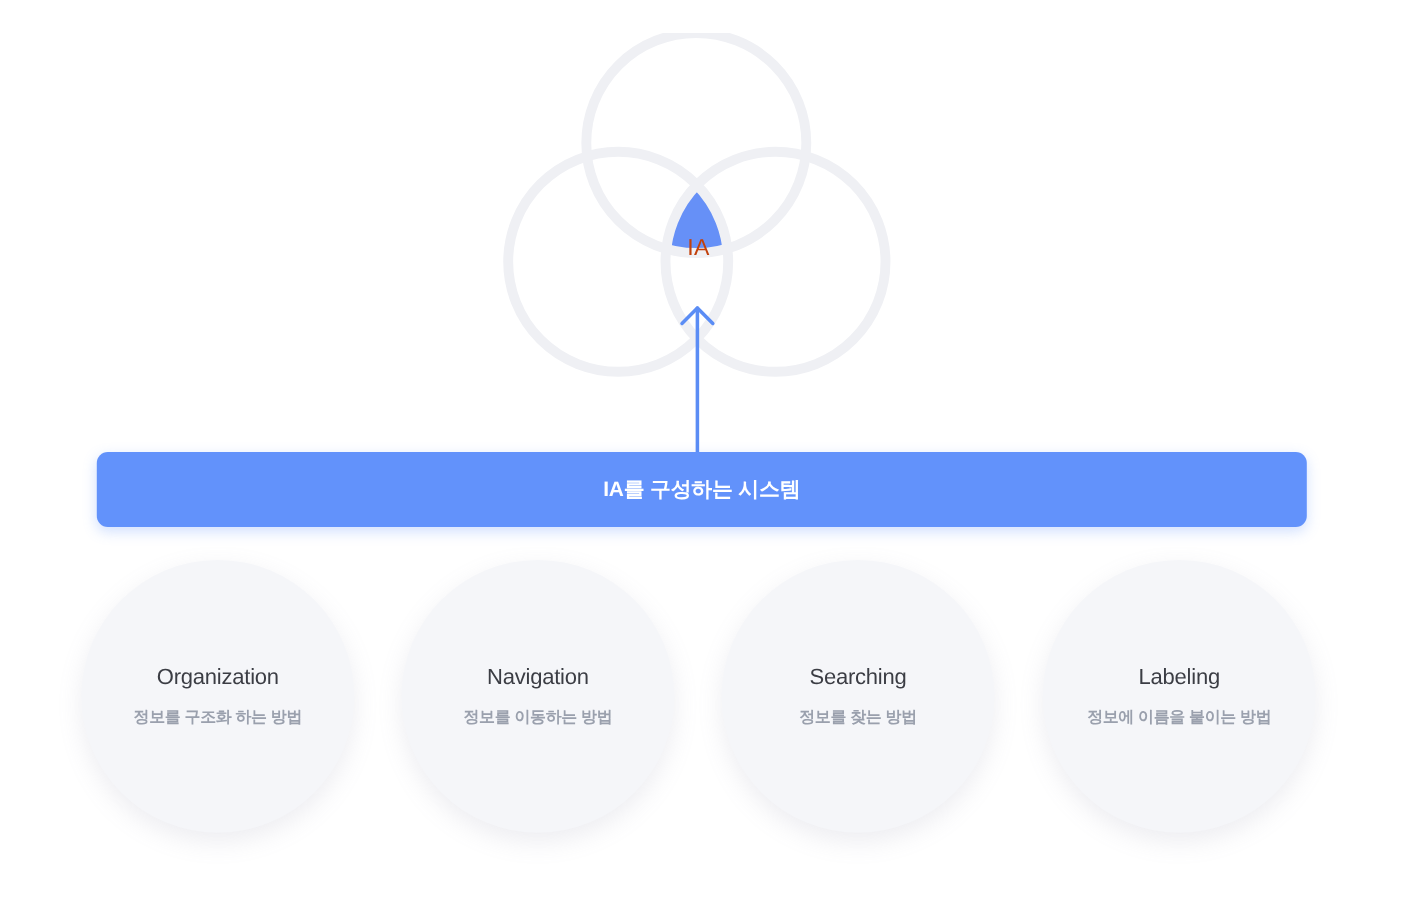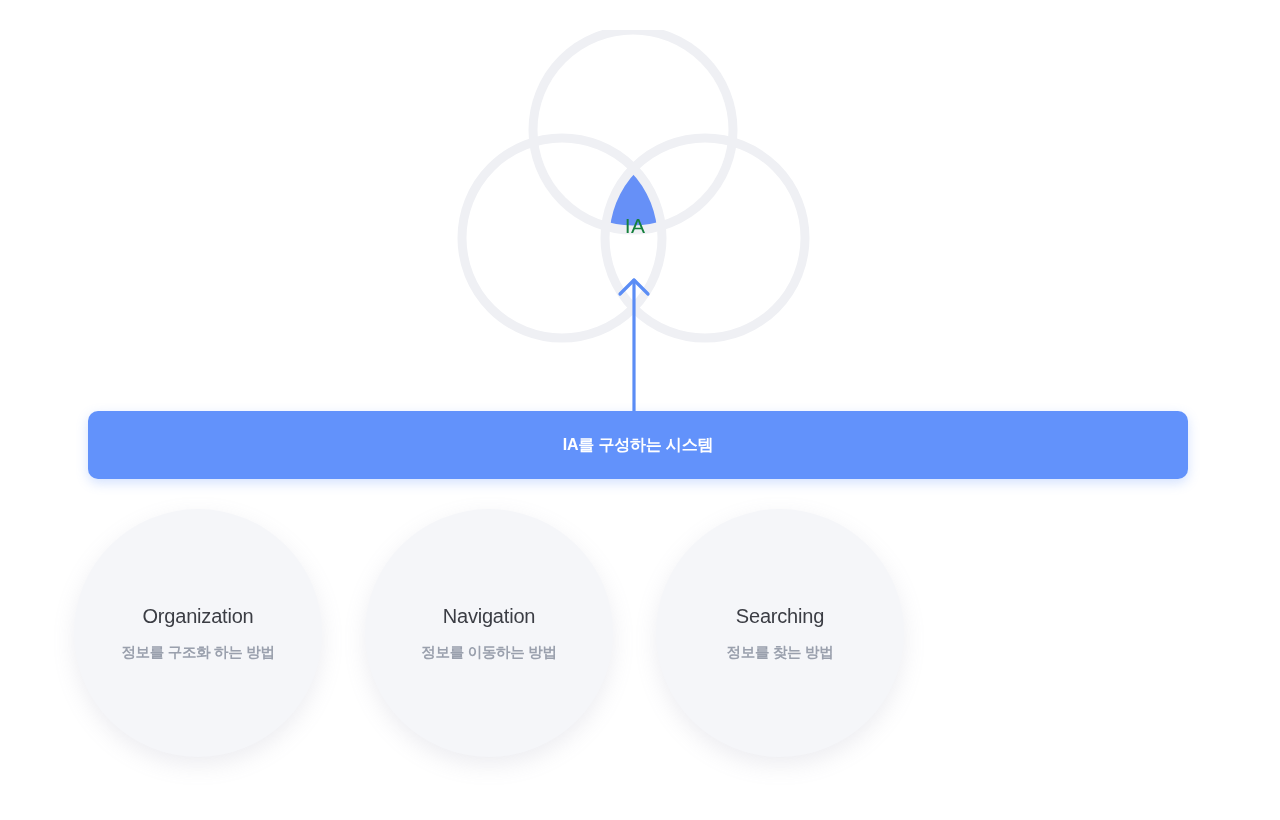--- a/index.html
+++ b/index.html
@@ -28,21 +28,21 @@
     width: 360px;
     height: 350px;
   }
   .venn-svg { display: block; }
   .ia-text {
     position: absolute;
     left: 157px;
     top: 185px;
     width: 46px;
     text-align: center;
-    color: #15803d;
+    color: #c2410c;
     font-size: 21px;
     font-weight: 400;
     letter-spacing: 0.3px;
     line-height: 1;
   }
 
   
   .arrow-wrap {
     position: absolute;
     left: 608px;
@@ -60,21 +60,21 @@
     height: 68px;
     background: #6292fb;
     border-radius: 10px;
     box-shadow: 0 4px 12px rgba(98, 146, 251, 0.28);
     display: flex;
     align-items: center;
     justify-content: center;
   }
   .banner-text {
     color: #ffffff;
-    font-size: 16px;
+    font-size: 19px;
     font-weight: bold;
     letter-spacing: -0.2px;
     line-height: 1;
   }
 
   
   .cards {
     position: absolute;
     left: 0;
     top: 509px;
@@ -175,16 +175,20 @@
     <div class="card card-1">
       <div class="card-title">Navigation</div>
       <div class="card-desc">정보를 이동하는 방법</div>
     </div>
 
     <div class="card card-2">
       <div class="card-title">Searching</div>
       <div class="card-desc">정보를 찾는 방법</div>
     </div>
 
+    <div class="card card-3">
+      <div class="card-title">Labeling</div>
+      <div class="card-desc">정보에 이름을 붙이는 방법</div>
+    </div>
 
   </div>
 
 </div>
 
 </body></html>

